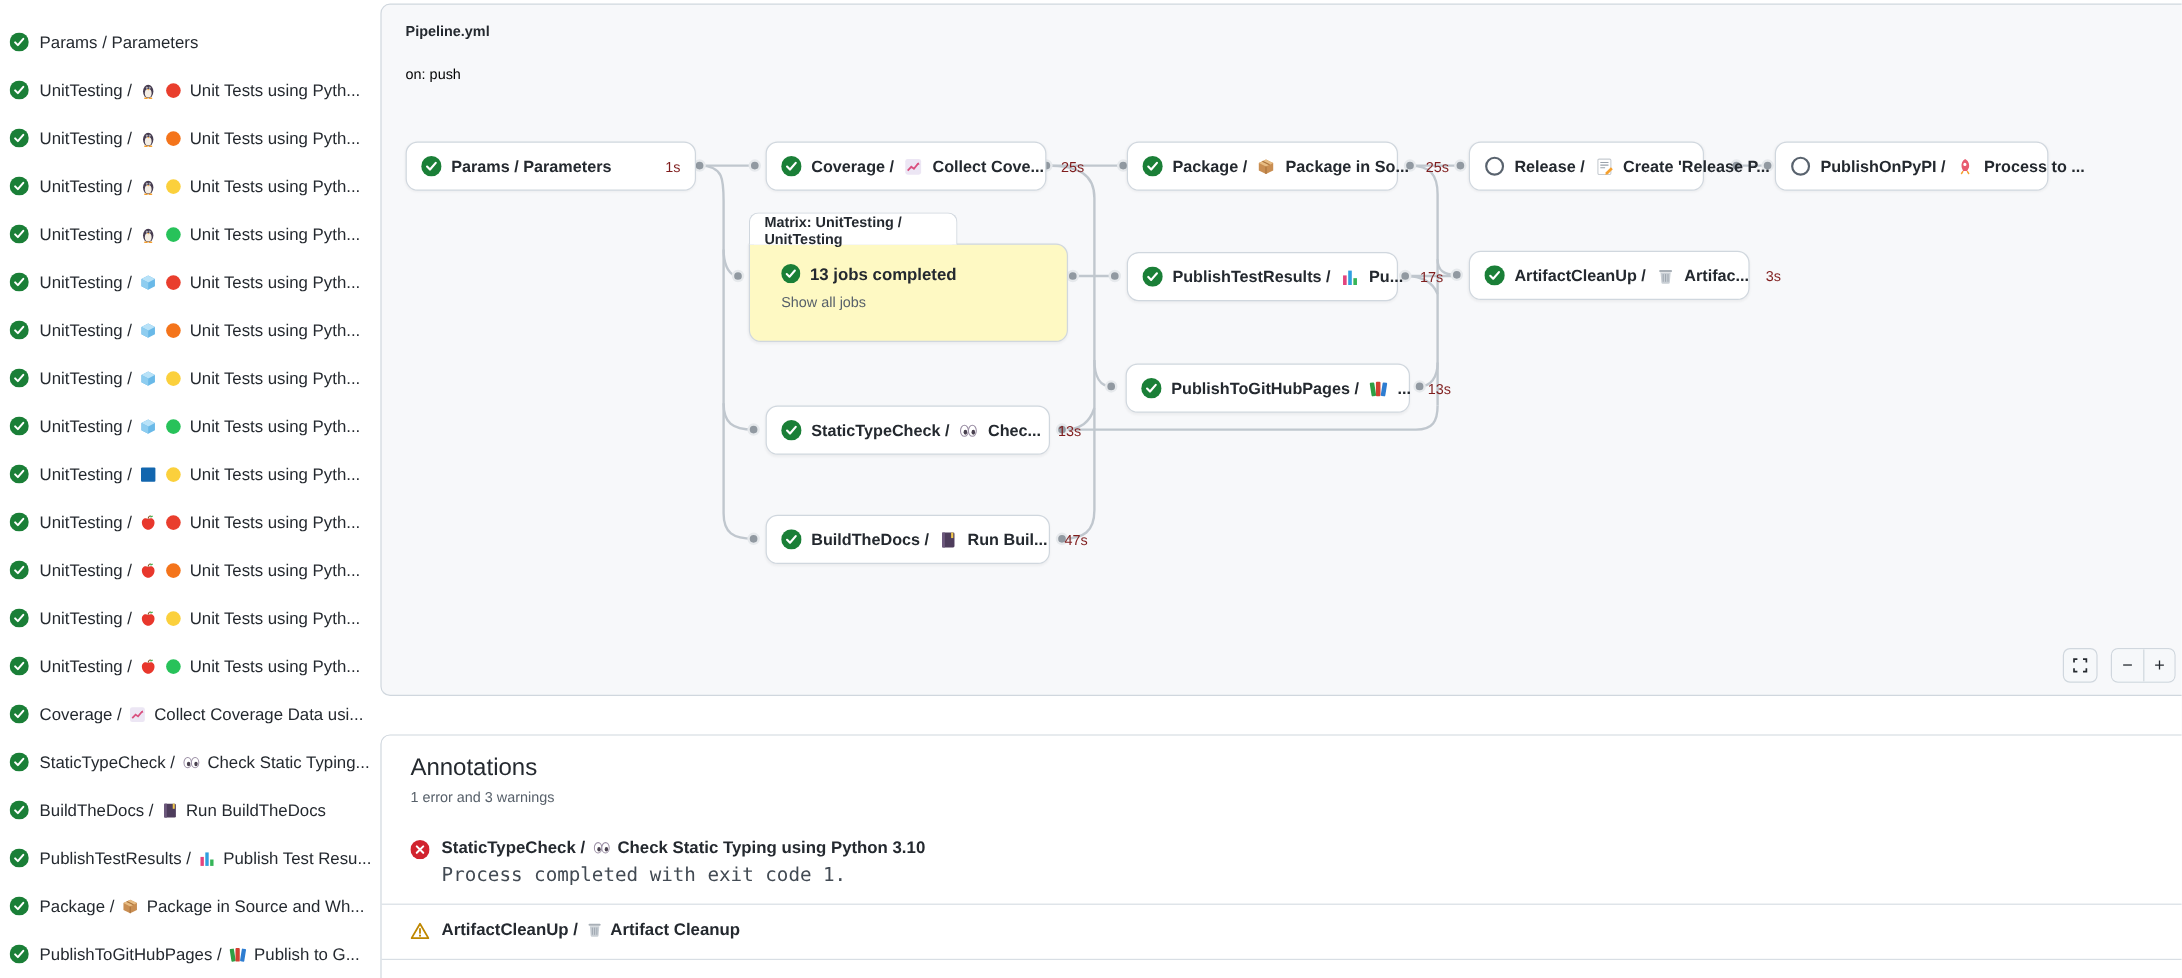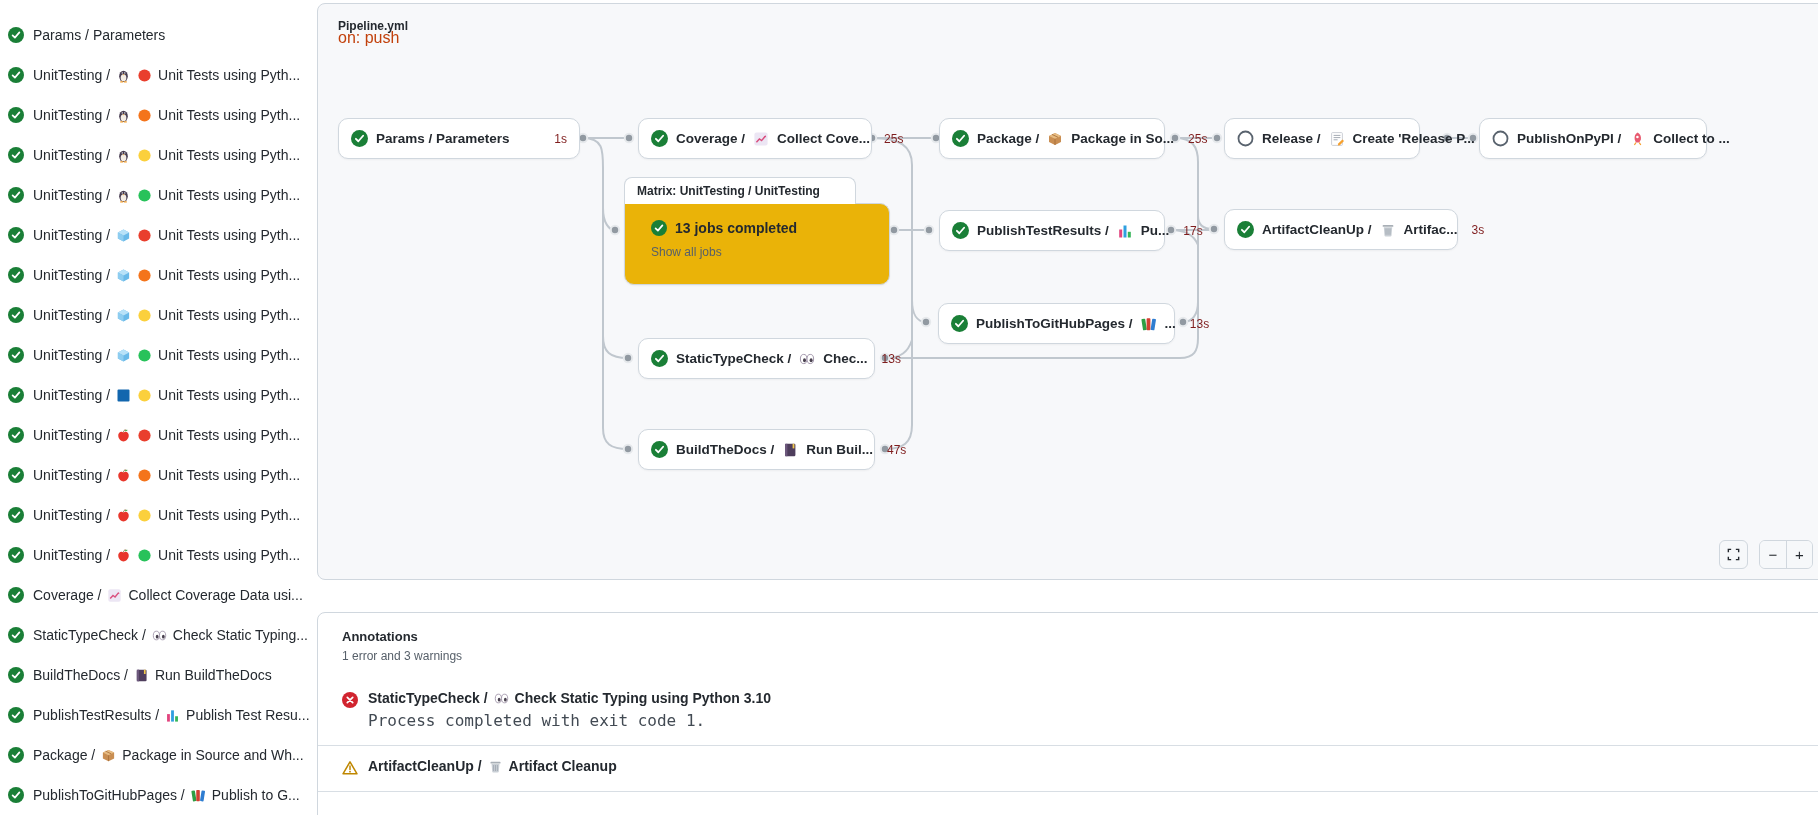--- a/index.html
+++ b/index.html
@@ -15,53 +15,53 @@
   
   .sidebar{position:absolute;left:0;top:0;width:317px;height:815px;background:#fff;padding-top:15px;box-sizing:border-box}
   .job-row{height:40px;display:flex;align-items:center;gap:9px;padding-left:8px;cursor:pointer;white-space:nowrap;overflow:hidden}
   .job-text{font-size:14px;display:flex;align-items:center;gap:6px;overflow:hidden}
   .job-text .emoji{width:15px;height:15px}
 
   
   .graph-card{position:absolute;left:317px;top:3px;width:1520px;height:577px;background:#f7f8fa;
     border:1px solid #d0d7de;border-radius:8px;box-sizing:border-box}
   .graph-title{position:absolute;left:20px;top:15px;font-size:12px;font-weight:700}
-  .graph-trigger{position:absolute;left:20px;top:25px;font-size:16px;color:#c2410c}
+  .graph-trigger{position:absolute;left:20px;top:51px;font-size:12px;color:#000000}
   #edges{position:absolute;left:0;top:0;width:1518px;height:575px;pointer-events:none}
   #edges path{fill:none;stroke:#c0c7ce;stroke-width:2}
   #edges circle{fill:#9199a1;stroke:#e6e9ec;stroke-width:2}
   .node{position:absolute;height:41px;background:#fff;border:1px solid #d0d7de;border-radius:10px;
     display:flex;align-items:center;gap:8px;padding:0 12px;box-sizing:border-box;cursor:pointer;
     box-shadow:0 1px 2px rgba(31,35,40,.05)}
   .node .status{width:17px;height:17px}
   .nlabel{font-size:13.5px;font-weight:600;white-space:nowrap}
   .dur{margin-left:auto;font-size:12px;color:#7f1d1d;font-weight:400;padding-left:6px}
 
-  .matrix-tab{position:absolute;left:306px;top:173px;width:232px;height:27px;background:#fff;
+  .matrix-tab{position:absolute;left:306px;top:173px;width:174px;height:27px;background:#fff;
     border:1px solid #d0d7de;border-bottom:none;border-radius:8px 8px 0 0;z-index:2;
-    font-size:12px;font-weight:600;display:flex;align-items:center;padding:0 12px;box-sizing:border-box}
-  .matrix-body{position:absolute;left:306px;top:199px;width:266px;height:82px;background:#eab308;
+    font-size:12px;font-weight:600;display:flex;align-items:flex-start;padding:0 12px;box-sizing:border-box}
+  .matrix-body{position:absolute;left:306px;top:199px;width:266px;height:82px;background:#fef9c3;
     border:1px solid #d0d7de;border-radius:0 10px 10px 10px;z-index:1;box-sizing:border-box;
     padding:16px 0 0 26px;box-shadow:0 1px 2px rgba(31,35,40,.05)}
   .matrix-row{display:flex;align-items:center;gap:8px}
   .matrix-summary{font-size:14px;font-weight:700}
   .matrix-link{display:inline-block;margin-top:9px;font-size:12px;color:#57606a;cursor:pointer;text-decoration:none}
 
   .fullscreen-btn{position:absolute;left:1401px;top:536px;width:29px;height:29px;background:#f6f8fa;
     border:1px solid #d0d7de;border-radius:6px;display:flex;align-items:center;justify-content:center;cursor:pointer;padding:0}
   .fullscreen-btn svg{width:15px;height:15px}
   .zoom-group{position:absolute;left:1441px;top:536px;display:flex;border:1px solid #d0d7de;border-radius:6px;background:#f6f8fa;overflow:hidden}
   .zoom-btn{width:26px;height:27px;border:none;background:#f6f8fa;font-size:15px;line-height:1;color:#24292f;cursor:pointer;padding:0}
   .zoom-btn + .zoom-btn{border-left:1px solid #d0d7de}
 
   
   .ann-card{position:absolute;left:317px;top:612px;width:1520px;height:250px;background:#fff;
     border:1px solid #d0d7de;border-radius:8px;box-sizing:border-box}
   .ann-header{padding:16px 24px 0}
-  .ann-title{font-size:13px;font-weight:700}
+  .ann-title{font-size:20px;font-weight:400}
   .ann-summary{font-size:12px;color:#57606a;margin-top:5px}
   .ann-items{margin-top:15px}
   .ann-item{display:flex;gap:10px;padding:12px 24px 15px;border-bottom:1px solid #d8dee4}
   .ann-item .lvl{margin-top:2px}
   .ann-item-title{font-size:14px;font-weight:700;display:flex;align-items:center;gap:6px;cursor:pointer}
   .ann-item-title .emoji{width:15px;height:15px}
   .ann-msg{margin-top:5px;font-family:"DejaVu Sans Mono","Liberation Mono",monospace;font-size:16px;color:#424a53}
 </style>
 </head>
 <body>
@@ -640,21 +640,21 @@
             </svg>
           </span>
           <span class="nlabel">PublishOnPyPI /</span>
           <span class="emoji ">
             <svg viewBox="0 0 16 16">
               <path d="M8.6 1.4c2.5 1.2 3.8 4 3.3 7l-1.6 3.2H6.9L5.7 8.4c-.5-3 .4-5.8 2.9-7Z" fill="#e85a6f"></path>
               <circle cx="8.4" cy="6" r="1.3" fill="#fff"></circle>
               <path d="M6.9 11.6L5.4 14m4.9-2.4 1.5 2.4" stroke="#f6a02d" stroke-width="1.2"></path>
             </svg>
           </span>
-          <span class="nlabel">Collect to ...</span>
+          <span class="nlabel">Process to ...</span>
         </div>
         <div class="node" style="left:621px;top:206px;width:226px">
           <span class="emoji status">
             <svg viewBox="0 0 16 16">
               <circle cx="8" cy="8" r="8" fill="#1a7f37"></circle>
               <path d="M4.6 8.3l2.3 2.3 4.5-5.2" fill="none" stroke="#fff" stroke-width="1.7" stroke-linecap="round" stroke-linejoin="round"></path>
             </svg>
           </span>
           <span class="nlabel">PublishTestResults /</span>
           <span class="emoji ">

